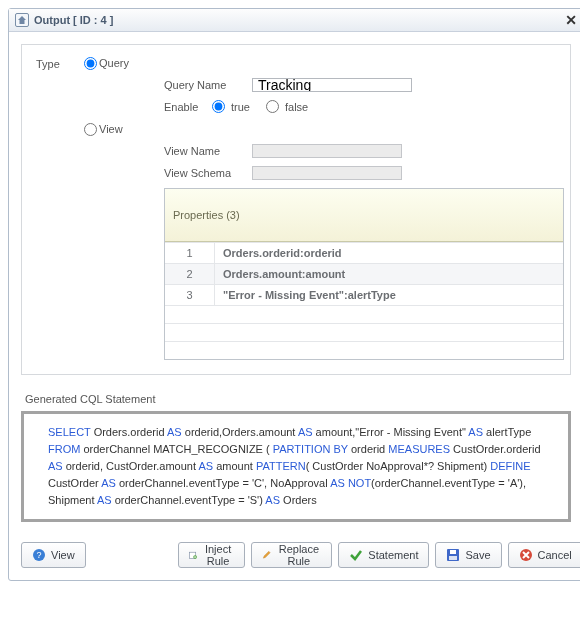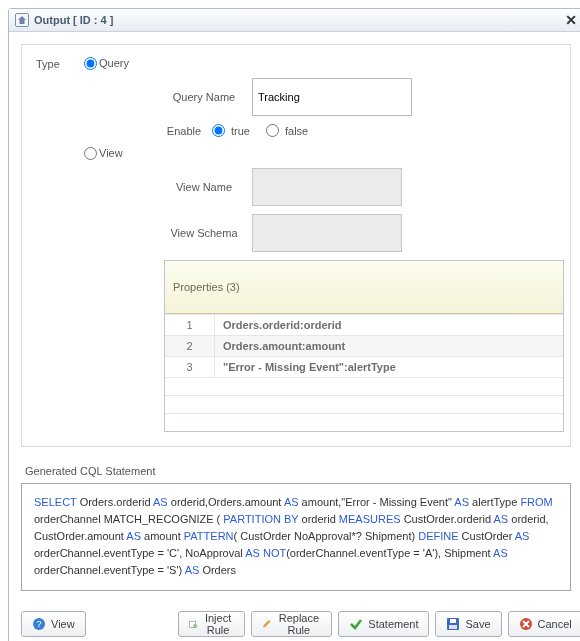--- a/index.html
+++ b/index.html
@@ -64,29 +64,29 @@
   .radio-col {
     width: 80px;
     display: flex;
     align-items: flex-start;
     gap: 0;
     color: #555;
   }
   .label-col {
     width: 88px;
     color: #555;
-    text-align: center;
+    text-align: left;
     padding-right: 8px;
   }
   input[type="text"] {
     border: 1px solid #b5b9bf;
     padding: 3px 5px;
     font-family: inherit;
-    font-size: 11px;
-    height: 38px;
+    font-size: 14px;
+    height: 14px;
   }
   input.readonly {
     background: #ebebeb;
     border: 1px solid #c4c6ca;
   }
   .radio-inline {
     display: flex;
     align-items: center;
     gap: 4px;
     margin-right: 16px;
@@ -128,22 +128,22 @@
   .grid-empty {
     height: 18px;
     border-top: 1px solid #e4e6e9;
     background: #fff;
   }
   .section-label {
     margin: 18px 4px 6px 4px;
     color: #555;
   }
   .cql {
-    border: 1px solid #a3a3a3;
-    padding: 10px 12px;
+    border: 3px solid #a3a3a3;
+    padding: 10px 24px;
     line-height: 1.55;
     color: #333;
     min-height: 108px;
   }
   .kw { color: #2b5bd7; }
   .buttonbar {
     display: flex;
     gap: 6px;
     padding: 8px 12px 12px 12px;
   }

